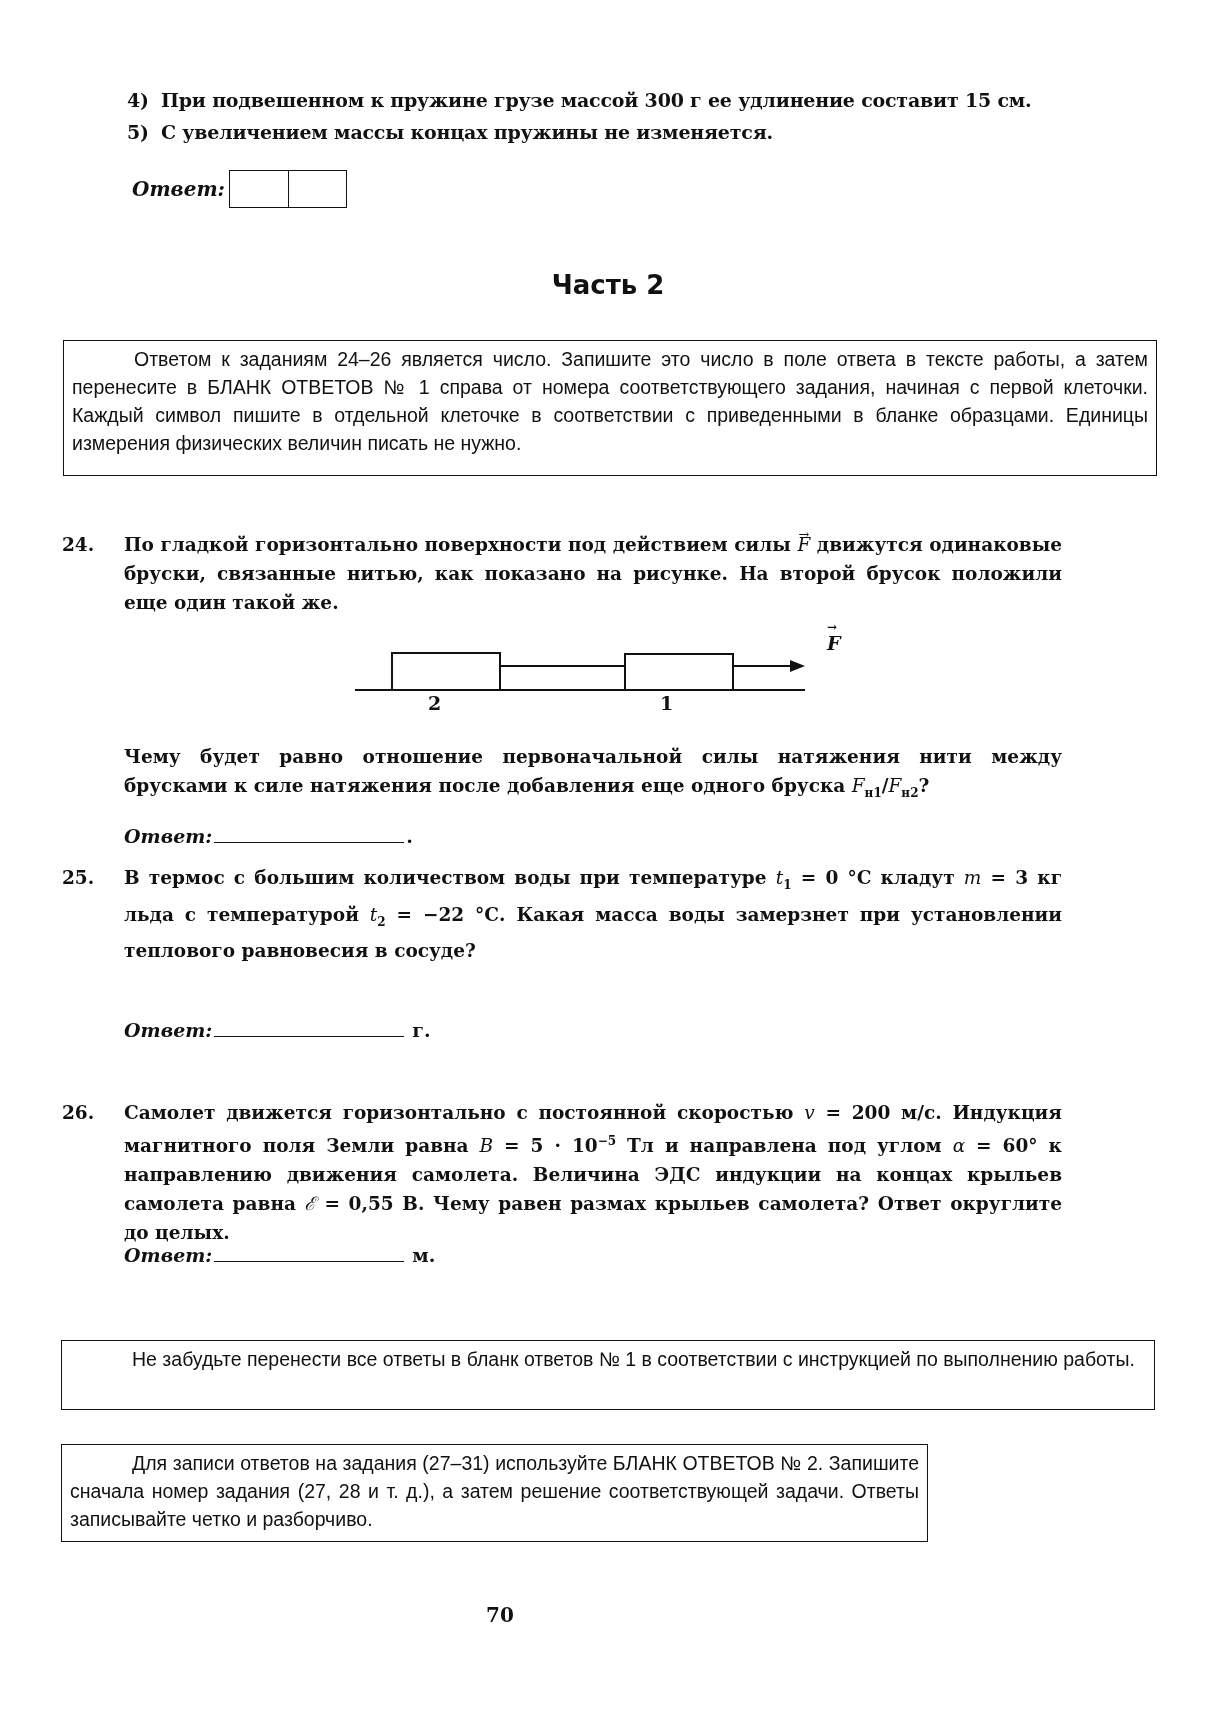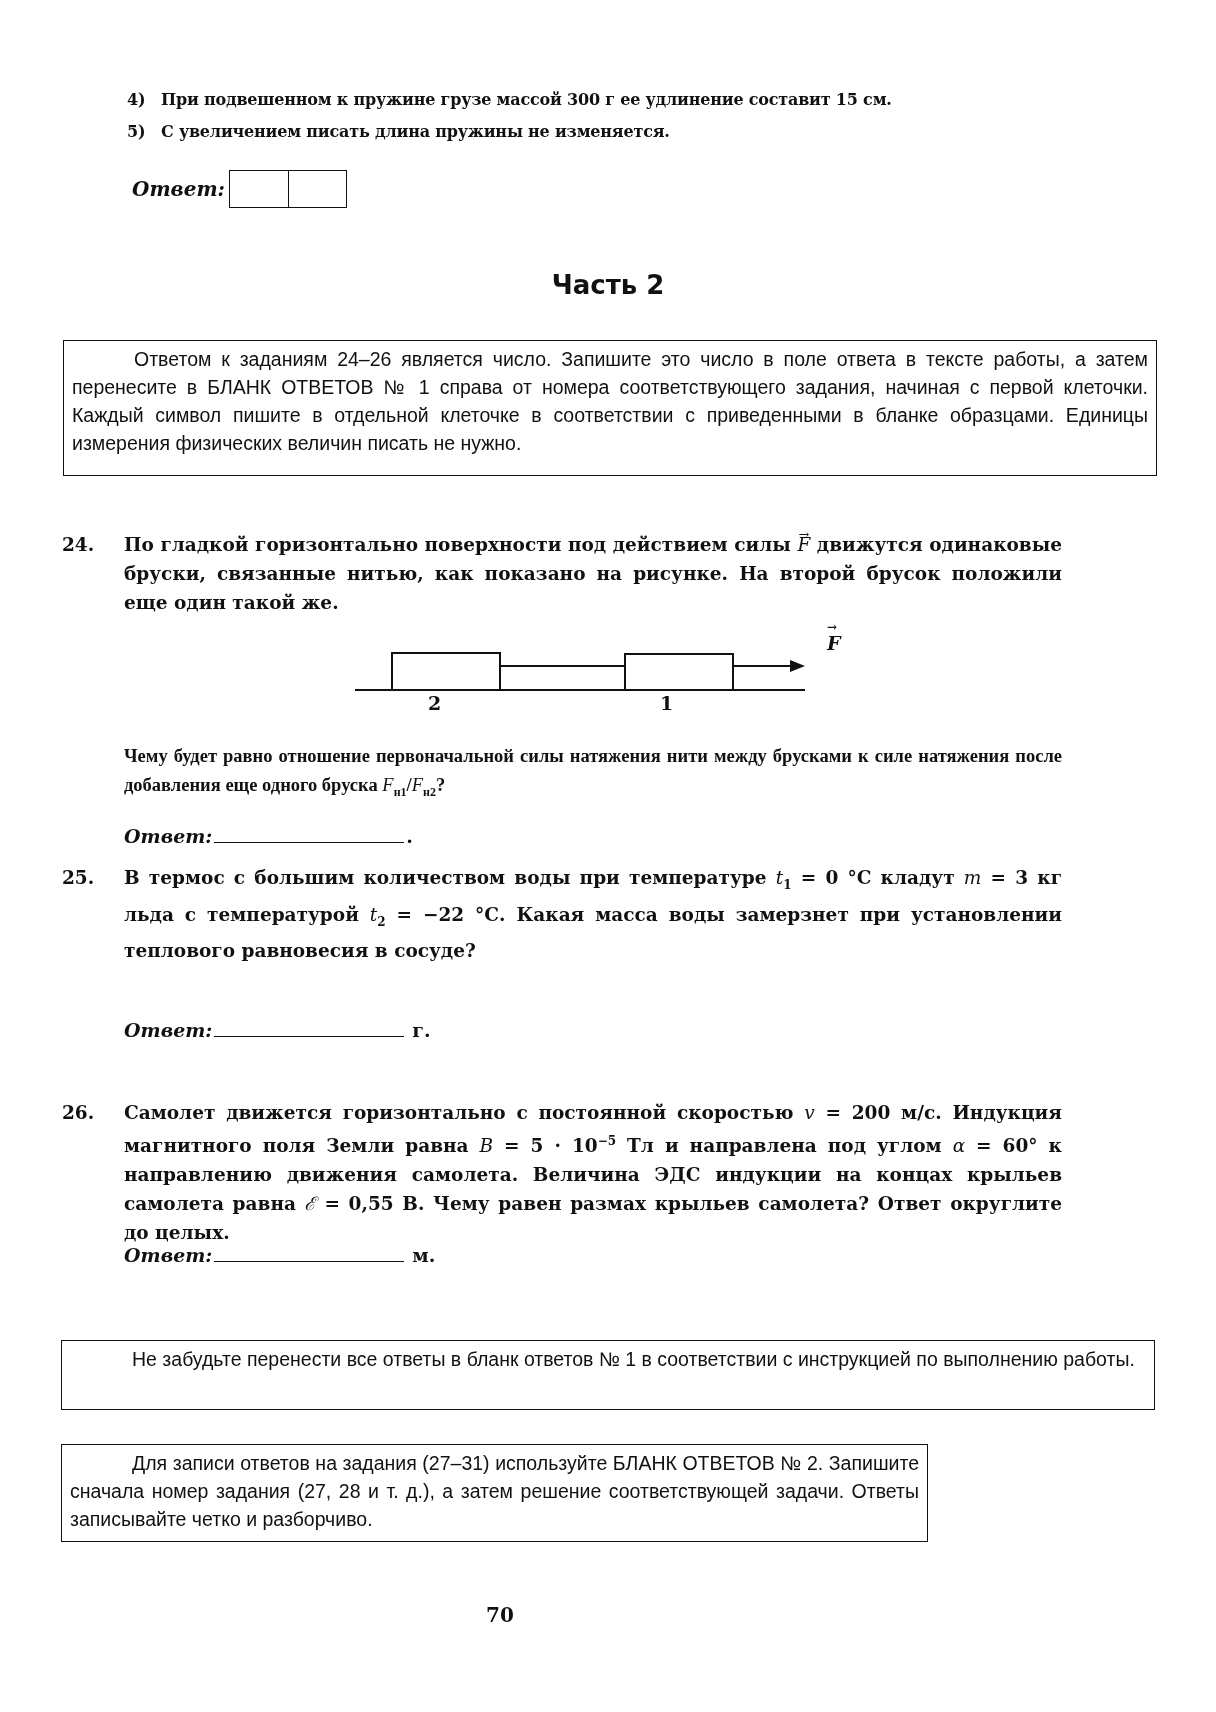--- a/index.html
+++ b/index.html
@@ -2,21 +2,21 @@
 <html><head>
   <meta charset="utf-8">
   <style>
     html, body { margin: 0; padding: 0; background: #ffffff; }
     body { width: 1216px; height: 1712px; position: relative; overflow: hidden; color: #111; }
     .serif { font-family: "DejaVu Serif", "Liberation Serif", serif; }
 
     .abs { position: absolute; }
 
     
-    .opt { left: 127px; font-size: 16px; font-weight: bold; letter-spacing: -0.2px; line-height: 28px; }
+    .opt { left: 127px; font-size: 19px; font-weight: bold; letter-spacing: -0.2px; line-height: 28px; }
     .opt-num { display: inline-block; width: 34px; }
 
     .answer-row { left: 132px; top: 170px; display: flex; align-items: center; }
     .answer-label { font-style: italic; font-weight: bold; font-size: 20px; font-family: "DejaVu Serif", serif; margin-right: 4px; }
     .answer-cells { display: flex; border: 1.5px solid #111; height: 36px; }
     .answer-cell { width: 58px; height: 36px; box-sizing: border-box; }
     .answer-cell + .answer-cell { border-left: 1.5px solid #111; }
 
     .section-title { left: 0; width: 1216px; top: 270px; text-align: center; font-family: "DejaVu Sans", sans-serif; font-weight: bold; font-size: 26px; }
 
@@ -39,21 +39,21 @@
     .figure { left: 350px; top: 640px; }
     .fig-label { font-family: "DejaVu Serif", serif; font-weight: bold; font-size: 19px; }
   </style>
 </head>
 <body>
 
 <div class="abs opt serif" style="top:86px;">
   <span class="opt-num">4)</span><span>При подвешенном к пружине грузе массой 300 г ее удлинение составит 15 см.</span>
 </div>
 <div class="abs opt serif" style="top:118px;">
-  <span class="opt-num">5)</span><span>С увеличением писать длина пружины не изменяется.</span>
+  <span class="opt-num">5)</span><span>С увеличением массы концах пружины не изменяется.</span>
 </div>
 
 <div class="abs answer-row">
   <span class="answer-label">Ответ:</span>
   <div class="answer-cells">
     <div class="answer-cell"></div>
     <div class="answer-cell"></div>
   </div>
 </div>
 
@@ -77,21 +77,21 @@
     <line x1="150" y1="26" x2="275" y2="26" stroke="#111" stroke-width="2"></line>
     <rect x="275" y="14" width="108" height="36" fill="none" stroke="#111" stroke-width="2"></rect>
     <line x1="383" y1="26" x2="440" y2="26" stroke="#111" stroke-width="2"></line>
     <polygon points="440,20 455,26 440,32" fill="#111"></polygon>
   </svg>
   <span class="abs fig-label" style="left:78px; top:52px;">2</span>
   <span class="abs fig-label" style="left:310px; top:52px;">1</span>
   <span class="abs fig-label" style="left:477px; top:-8px; font-style:italic;"><span>F</span><span style="position:absolute; left:0; top:-12px; font-size:12px;">→</span></span>
 </div>
 
-<div class="abs task" style="top:742px;font-family:Liberation Serif, serif;">
+<div class="abs task" style="top:742px;">
   <div class="task-body">
     <span>Чему будет равно отношение первоначальной силы натяжения нити между брусками к силе натяжения после добавления еще одного бруска </span><span class="math">F</span><sub>н1</sub><span>/</span><span class="math">F</span><sub>н2</sub><span>?</span>
   </div>
 </div>
 
 <div class="abs ans-line" style="top:822px;">
   <span class="label">Ответ:</span>
   <span class="blank"></span>
   <span>.</span>
 </div>

